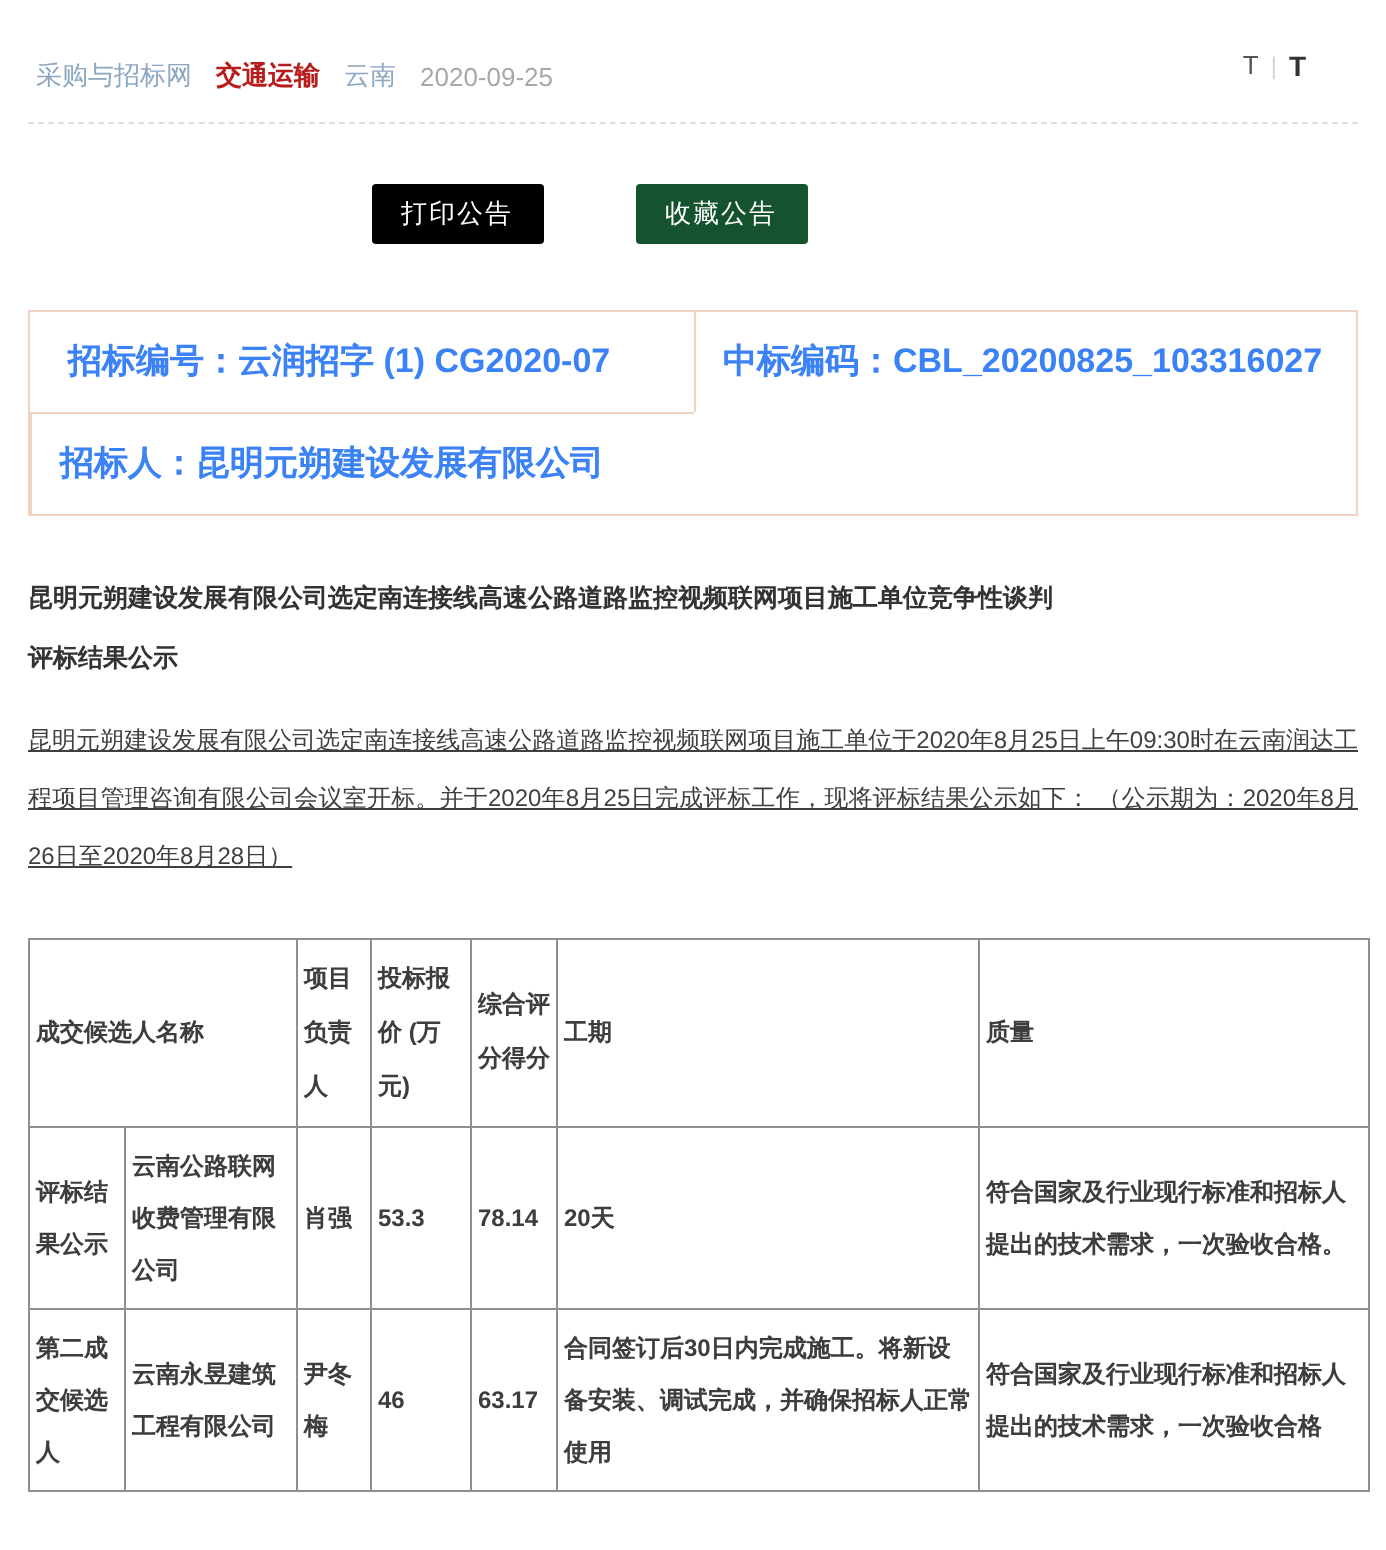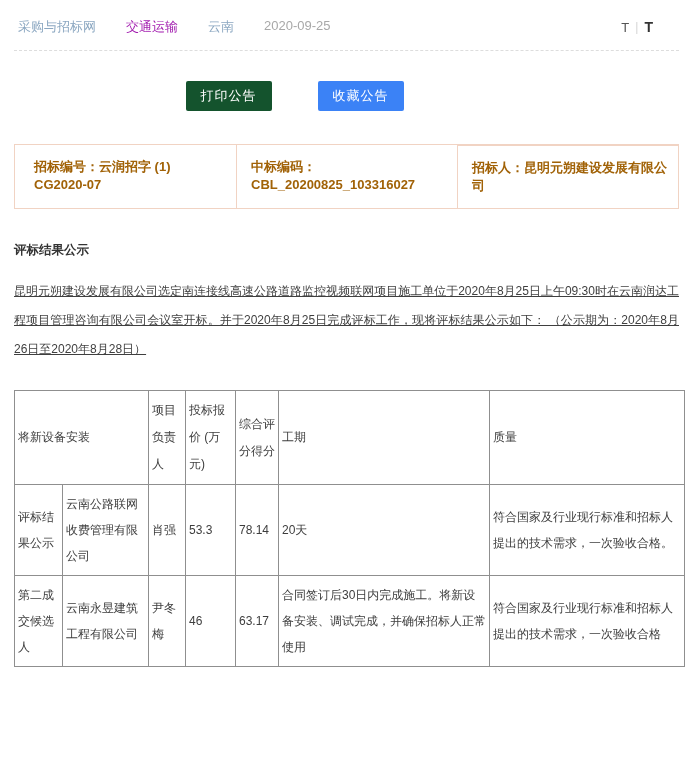--- a/index.html
+++ b/index.html
@@ -24,23 +24,23 @@
 
   
   .meta-row {
     margin-top: 18px;
     padding: 0 4px 14px 4px;
     display: flex;
     align-items: center;
     font-size: 13px;
     border-bottom: 1px dashed #ddd;
   }
-  .meta-left { display: flex; gap: 30px; }
+  .meta-left { display: flex; align-items: center; gap: 12px; margin-top: 11px; }
   .meta-link { color: #8ba7c1; text-decoration: none; cursor: pointer; }
-  .meta-category { color: #a21caf; font-weight: normal; }
+  .meta-category { color: #b91c1c; font-weight: bold; }
   .meta-date { color: #a8a8a8; }
   .meta-right { margin-left: auto; display: flex; align-items: center; gap: 6px; padding-right: 22px; }
   .font-t-small { color: #555; font-size: 13px; cursor: pointer; }
   .font-sep { color: #d5d5d5; font-size: 12px; }
   .font-t-large { color: #333; font-size: 14px; font-weight: bold; cursor: pointer; }
 
   
   .actions {
     margin-top: 30px;
     display: flex;
@@ -51,32 +51,32 @@
   .btn {
     border: none;
     color: #fff;
     font-size: 13px;
     padding: 6px 15px;
     border-radius: 2px;
     cursor: pointer;
     font-family: inherit;
     letter-spacing: 1px;
   }
-  .btn-print { background: #14532d; }
-  .btn-fav { background: #3b82f6; }
+  .btn-print { background: #000000; }
+  .btn-fav { background: #14532d; }
 
   
   .info-box {
     margin-top: 33px;
     border: 1px solid #f1d3c3;
     display: grid;
-    grid-template-columns: 1fr 1fr 1fr;
-    font-size: 13px;
-    font-weight: bold;
-    color: #a16207;
+    grid-template-columns: 1fr 1fr;
+    font-size: 17px;
+    font-weight: bold;
+    color: #3b82f6;
   }
   .info-cell {
     padding: 13px 10px 13px 19px;
     line-height: 1.4;
   }
   .info-cell.cell-r { border-left: 1px solid #f1d3c3; padding-left: 14px; }
   .info-cell.cell-b { border-top: 1px solid #f1d3c3; }
 
   
   .notice-heading {
@@ -99,21 +99,21 @@
   table.result {
     margin-top: 26px;
     width: 670px;
     border-collapse: collapse;
     table-layout: fixed;
     font-size: 12px;
     color: #3d3d3d;
   }
   table.result th, table.result td {
     border: 1px solid #8f8f8f;
-    font-weight: normal;
+    font-weight: bold;
     text-align: left;
     vertical-align: middle;
     padding: 6px 3px;
     line-height: 26px;
     word-break: break-all;
   }
   table.result th { line-height: 27px; }
   .col-rank  { width: 48px; }
   .col-name  { width: 86px; }
   .col-mgr   { width: 37px; }
@@ -154,38 +154,39 @@
     </div>
     <div class="info-cell cell-r">
       <span>中标编码：</span><span>CBL_20200825_103316027</span>
     </div>
     <div class="info-cell cell-r cell-b">
       <span>招标人：</span><span>昆明元朔建设发展有限公司</span>
     </div>
   </div>
 
   <div class="notice-heading">
+    <div>昆明元朔建设发展有限公司选定南连接线高速公路道路监控视频联网项目施工单位竞争性谈判</div>
     <div>评标结果公示</div>
   </div>
 
   <p class="notice-body">昆明元朔建设发展有限公司选定南连接线高速公路道路监控视频联网项目施工单位于2020年8月25日上午09:30时在云南润达工程项目管理咨询有限公司会议室开标。并于2020年8月25日完成评标工作，现将评标结果公示如下：  （公示期为：2020年8月26日至2020年8月28日）</p>
 
   <table class="result">
     <colgroup>
       <col class="col-rank">
         <col class="col-name">
         <col class="col-mgr">
         <col class="col-price">
         <col class="col-score">
         <col class="col-dur">
         <col class="col-qual">
     </colgroup>
     <thead>
       <tr>
-        <th colspan="2" class="pad-l">将新设备安装</th>
+        <th colspan="2" class="pad-l">成交候选人名称</th>
         <th>项目负责人</th>
         <th>投标报价 (万元)</th>
         <th>综合评分得分</th>
         <th class="pad-l">工期</th>
         <th class="pad-l">质量</th>
       </tr>
     </thead>
     <tbody>
       <tr>
         <td>评标结果公示</td>

